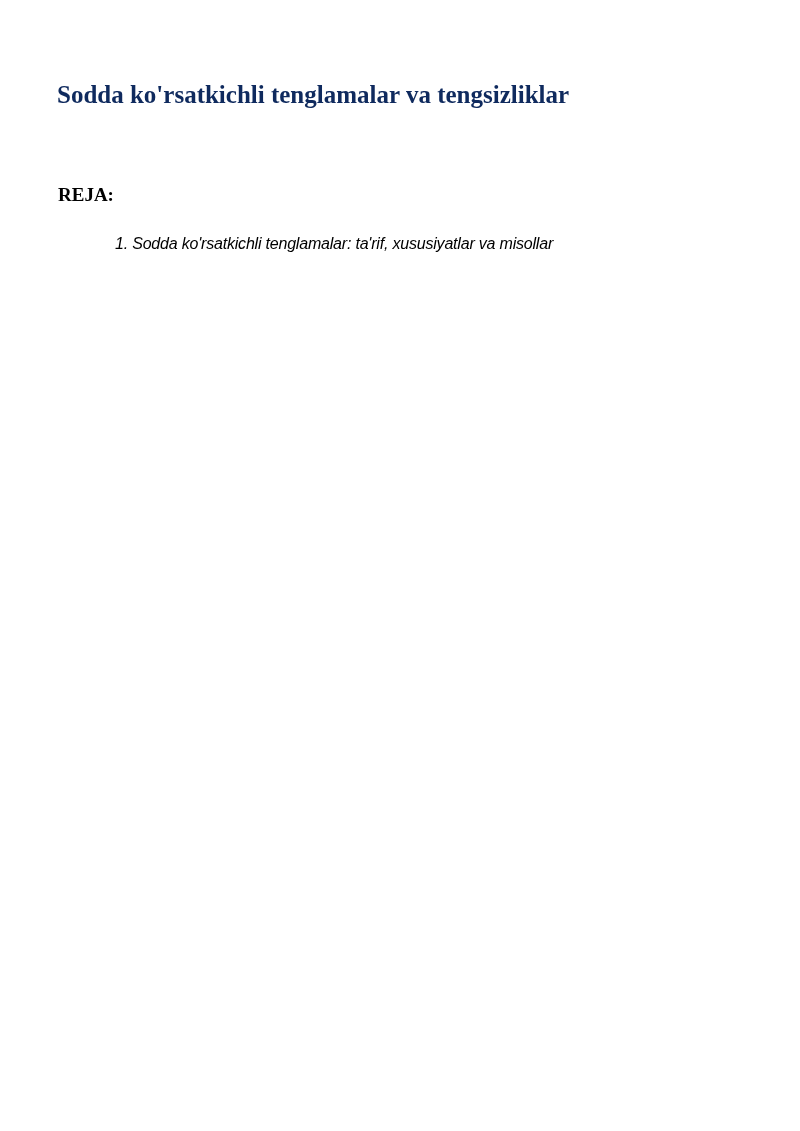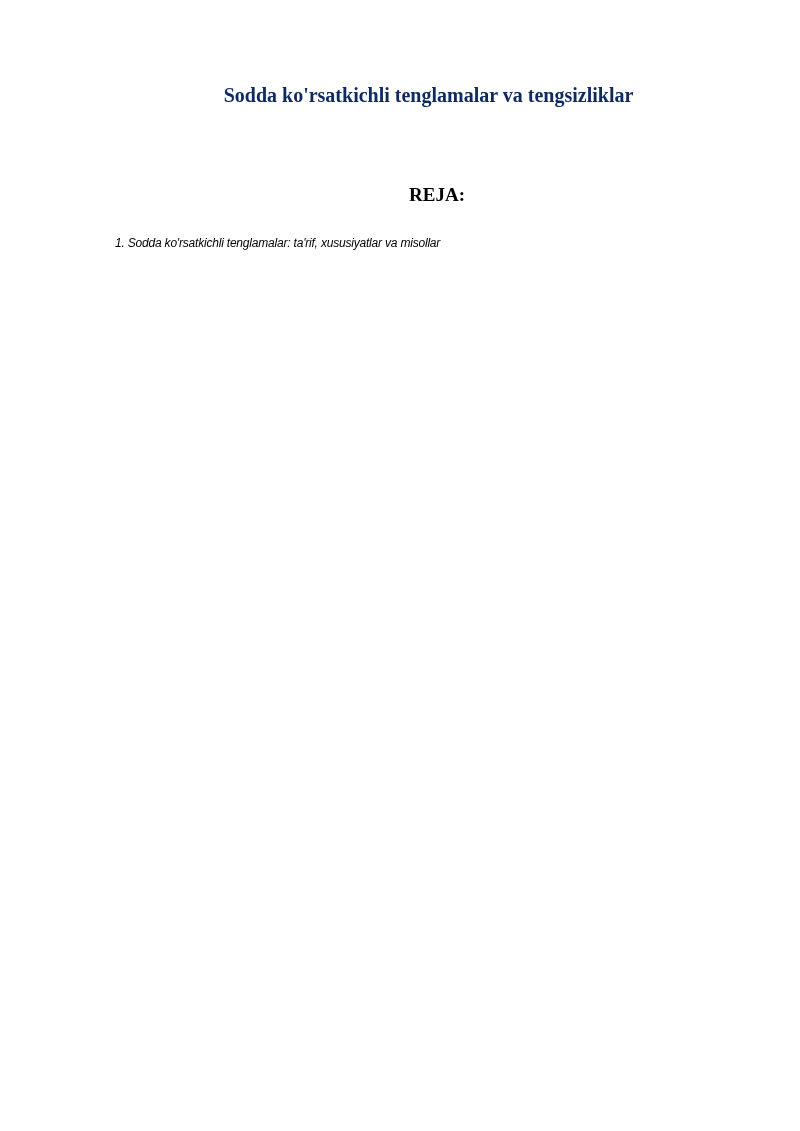--- a/index.html
+++ b/index.html
@@ -14,56 +14,54 @@
       background: #ffffff;
       overflow: hidden;
     }
     .title {
       position: absolute;
       left: 0;
       width: 800px;
       top: 76px;
       padding-left: 57px;
       box-sizing: border-box;
-      text-align: center;
       font-family: "Liberation Serif", "DejaVu Serif", serif;
       font-weight: bold;
-      font-size: 20px;
+      font-size: 25px;
       line-height: 38px;
       color: #0f2a5e;
       margin: 0;
     }
     .reja {
       position: absolute;
       left: 0;
       width: 800px;
       top: 182px;
-      padding-left: 74px;
+      padding-left: 58px;
       box-sizing: border-box;
-      text-align: center;
       font-family: "Liberation Serif", "DejaVu Serif", serif;
       font-weight: bold;
       font-size: 19px;
       line-height: 26px;
       color: #000000;
       margin: 0;
     }
     .plan {
       position: absolute;
       left: 115px;
       width: 625px;
       top: 228px;
       margin: 0;
       padding: 0;
       list-style: none;
     }
     .plan-item {
       font-family: "Liberation Sans", "DejaVu Sans", sans-serif;
       font-style: italic;
-      font-size: 12px;
+      font-size: 16px;
       line-height: 31px;
       color: #000000;
       text-align: justify;
       margin: 0 0 12px 0;
       transform-origin: left top;
       letter-spacing: -0.2px;
     }
     .plan-item.last {
       text-align-last: left;
     }

